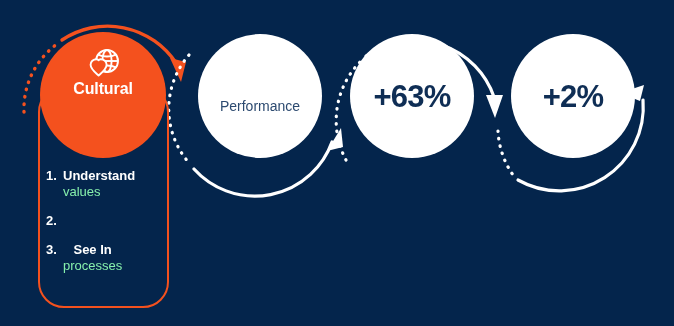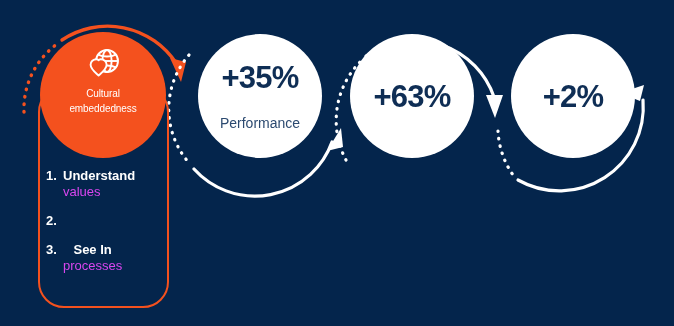--- a/index.html
+++ b/index.html
@@ -53,24 +53,23 @@
     justify-content: flex-start;
     padding-top: 16px;
     box-sizing: border-box;
   }
   .pillar-icon {
     width: 36px;
     height: 33px;
     display: block;
   }
   .pillar-label {
-    margin-top: 5px;
     color: #ffffff;
-    font-size: 10px;
-    font-weight: normal;
+    font-size: 16px;
+    font-weight: bold;
     line-height: 15px;
     text-align: center;
     letter-spacing: -0.1px;
     width: 120px;
   }
 
   .steps {
     position: absolute;
     left: 46px;
     top: 168px;
@@ -91,21 +90,21 @@
   .step-body {
     font-size: 13px;
   }
   .step-strong {
     color: #ffffff;
     font-weight: bold;
     display: block;
     text-align: center;
   }
   .step-sub {
-    color: #d946ef;
+    color: #86efac;
     font-weight: normal;
     display: block;
   }
 
   
   .metric {
     position: absolute;
     width: 124px;
     height: 124px;
     border-radius: 50%;
@@ -166,21 +165,20 @@
         <circle cx="22" cy="13" r="11"></circle>
         <ellipse cx="22" cy="13" rx="4.6" ry="11"></ellipse>
         <line x1="11" y1="13" x2="33" y2="13"></line>
         <path d="M 13.2 6.6 C 18 9.2 26 9.2 30.8 6.6"></path>
         <path d="M 13.2 19.4 C 18 16.8 26 16.8 30.8 19.4"></path>
       </g>
       <path d="M 11.6 11.2 C 8.2 11.2 5.6 13.6 5.6 16.8 C 5.6 21.4 11.6 25.6 13.6 27.6 C 15.6 25.6 21.6 21.4 21.6 16.8 C 21.6 13.6 19 11.2 15.6 11.2 C 14.4 11.2 13.9 11.8 13.6 12.3 C 13.3 11.8 12.8 11.2 11.6 11.2 Z" fill="#f4511e" stroke="#ffffff" stroke-width="1.9" stroke-linejoin="round"></path>
     </svg>
     <div class="pillar-label">
       <span>Cultural</span><br>
-      <span>embeddedness</span>
     </div>
   </div>
 
   <div class="steps">
     <div class="step">
       <span class="step-num">1.</span>
       <span class="step-body">
         <span class="step-strong">Understand</span>
         <span class="step-sub">values</span>
       </span>
@@ -191,21 +189,20 @@
     <div class="step">
       <span class="step-num">3.</span>
       <span class="step-body">
         <span class="step-strong">See In</span>
         <span class="step-sub">processes</span>
       </span>
     </div>
   </div>
 
   <div class="metric" id="metric-0">
-    <div class="metric-value">+35%</div>
     <div class="metric-label">Performance</div>
   </div>
   <div class="metric" id="metric-1">
     <div class="metric-value">+63%</div>
   </div>
   <div class="metric" id="metric-2">
     <div class="metric-value">+2%</div>
   </div>
 
 </div>

